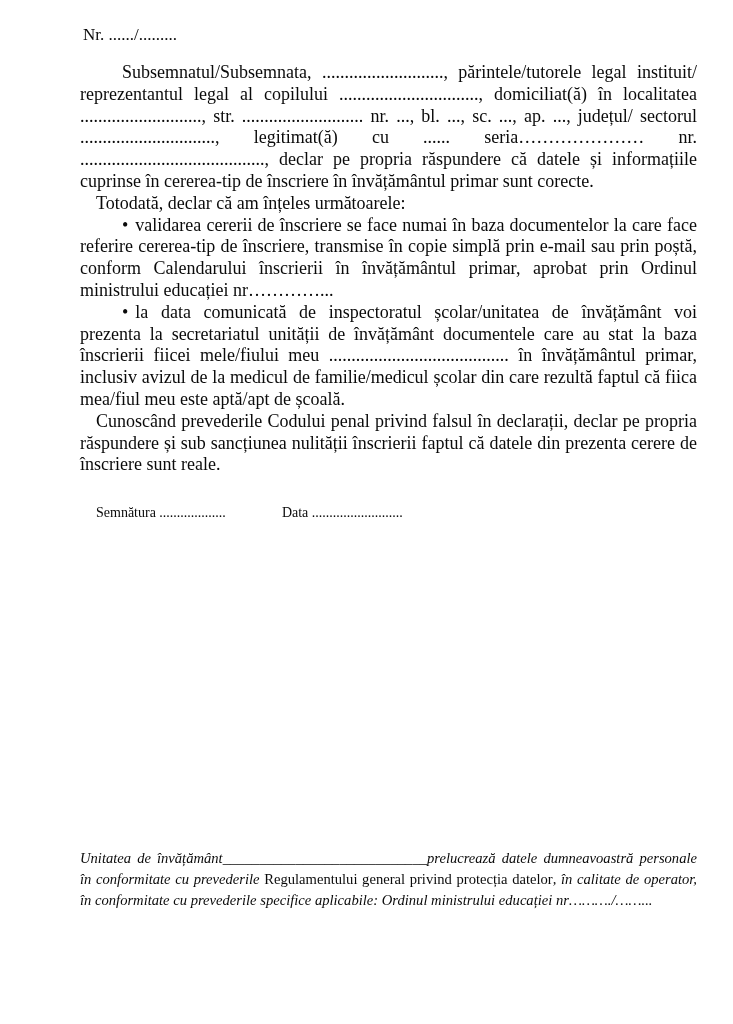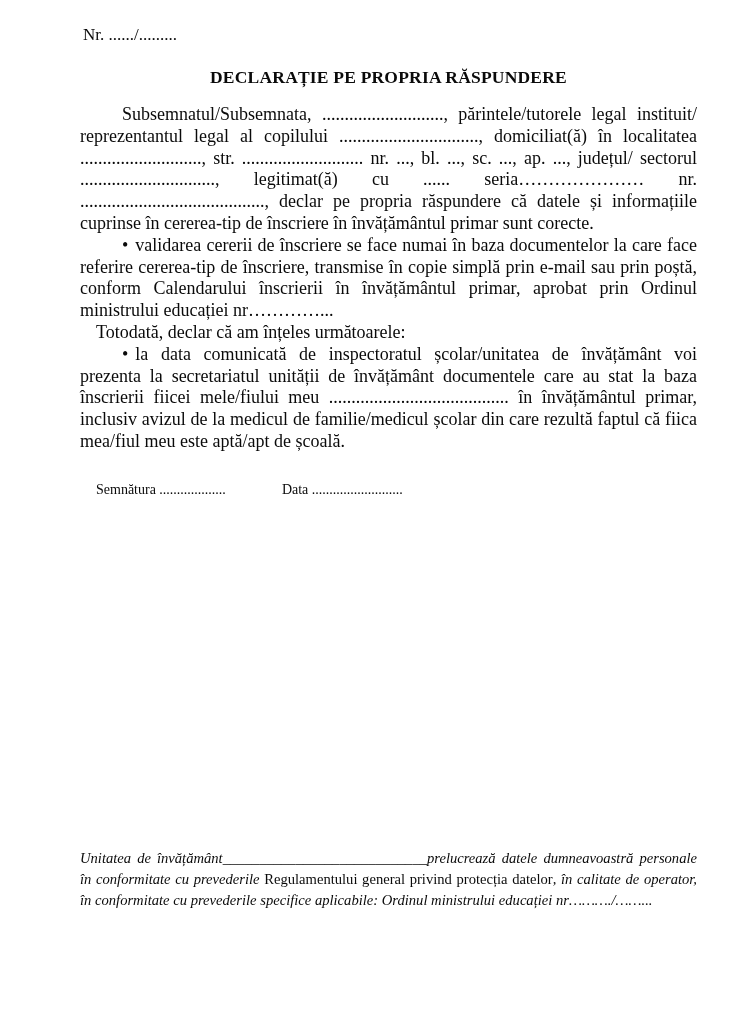--- a/index.html
+++ b/index.html
@@ -85,30 +85,30 @@
     letter-spacing: 0;
   }
 </style>
 </head>
 <body>
 
 <div class="page">
 
   <div class="nr-line">Nr. ....../.........</div>
 
-  <h1 class="doc-title">DECLARAȚIE PE PROPRIA RĂSPUNDERE</h1>
 
   <p class="para intro-para">Subsemnatul/Subsemnata, ..........................., părintele/tutorele legal instituit/ reprezentantul legal al copilului ..............................., domiciliat(ă) în localitatea ..........................., str. ........................... nr. ..., bl. ..., sc. ..., ap. ..., județul/ sectorul .............................., legitimat(ă) cu ...... seria………………… nr. ........................................., declar pe propria răspundere că datele și informațiile cuprinse în cererea-tip de înscriere în învățământul primar sunt corecte.</p>
 
+  <p class="para totodata-para">Totodată, declar că am înțeles următoarele:</p>
+
   <p class="para bullet-para"><span class="bullet-glyph">•</span><span>validarea cererii de înscriere se face numai în baza documentelor la care face referire cererea-tip de înscriere, transmise în copie simplă prin e-mail sau prin poștă, conform Calendarului înscrierii în învățământul primar, aprobat prin Ordinul ministrului educației nr…………...</span></p>
-
-  <p class="para totodata-para">Totodată, declar că am înțeles următoarele:</p>
 
   <p class="para bullet-para"><span class="bullet-glyph">•</span><span>la data comunicată de inspectoratul școlar/unitatea de învățământ voi prezenta la secretariatul unității de învățământ documentele care au stat la baza înscrierii fiicei mele/fiului meu ........................................ în învățământul primar, inclusiv avizul de la medicul de familie/medicul școlar din care rezultă faptul că fiica mea/fiul meu este aptă/apt de școală.</span></p>
 
+  <p class="para codul-para">Cunoscând prevederile Codului penal privind falsul în declarații, declar pe propria răspundere și sub sancțiunea nulității înscrierii faptul că datele din prezenta cerere de înscriere sunt reale.</p>
 
   <div class="sig-row">
     <span>Semnătura ...................</span><span class="sig-date">Data ..........................</span>
   </div>
 
   <div class="gdpr-footer">
     <p class="fpara"><span>Unitatea de învățământ</span><span class="seg-blank">____________________________</span><span>prelucrează datele dumneavoastră personale în conformitate cu prevederile </span><span class="seg-upright">Regulamentului general privind protecția datelor</span><span>, în calitate de operator, în conformitate cu prevederile specifice aplicabile: Ordinul ministrului educației nr………./……...</span></p>
 
   </div>
 

